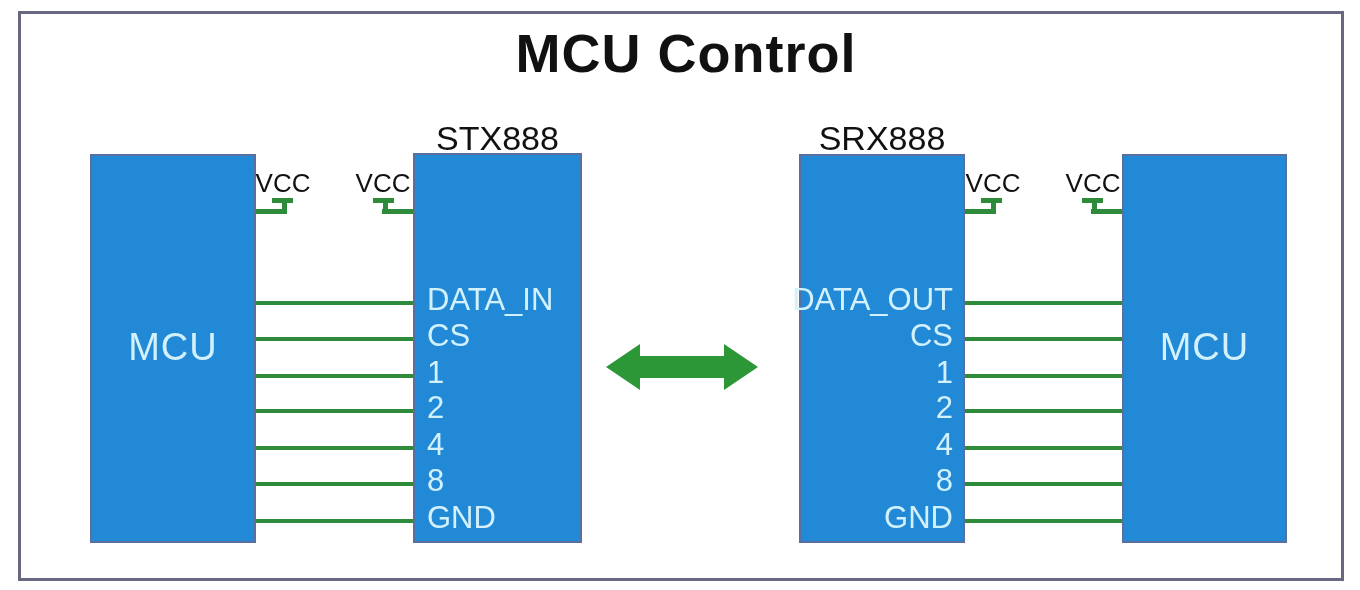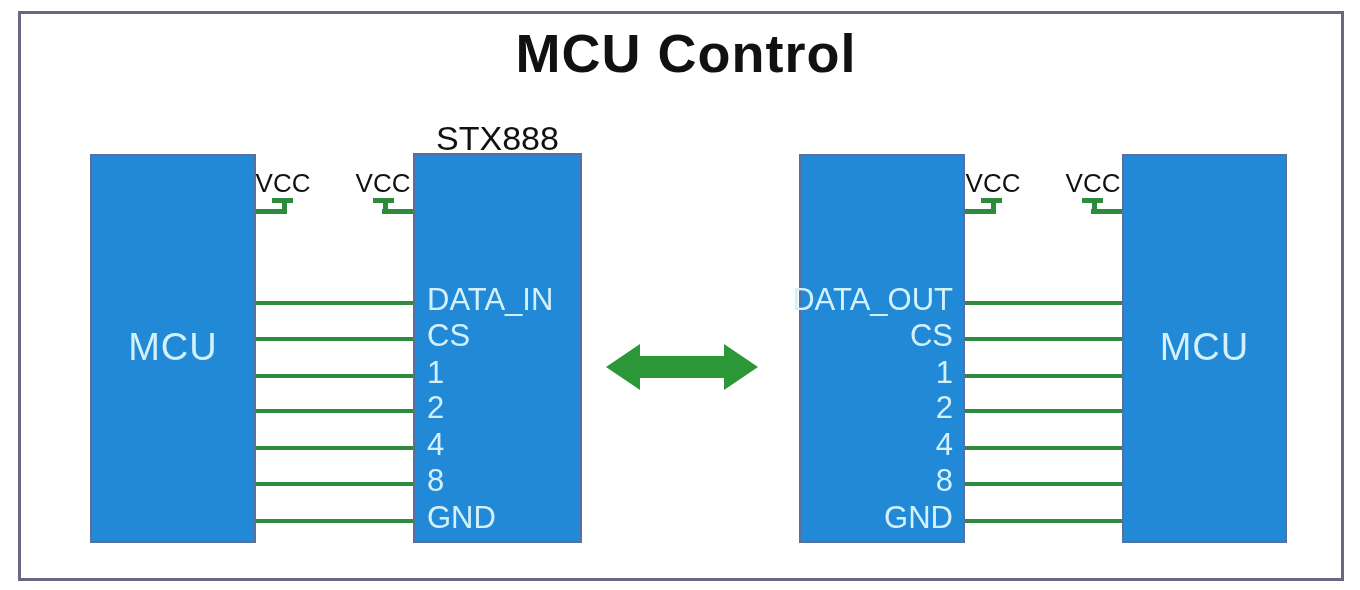--- a/index.html
+++ b/index.html
@@ -123,20 +123,21 @@
 </head>
 <body>
 
 <div class="canvas">
 
   <div class="frame"></div>
 
   <div class="title">MCU Control</div>
 
   <div class="module-label stx">STX888</div>
+  <div class="module-label srx">SRX888</div>
 
   <div class="box mcu-left">
     <div class="mcu-label">MCU</div>
   </div>
 
   <div class="box stx888"></div>
 
   <div class="box srx888"></div>
 
   <div class="box mcu-right">

